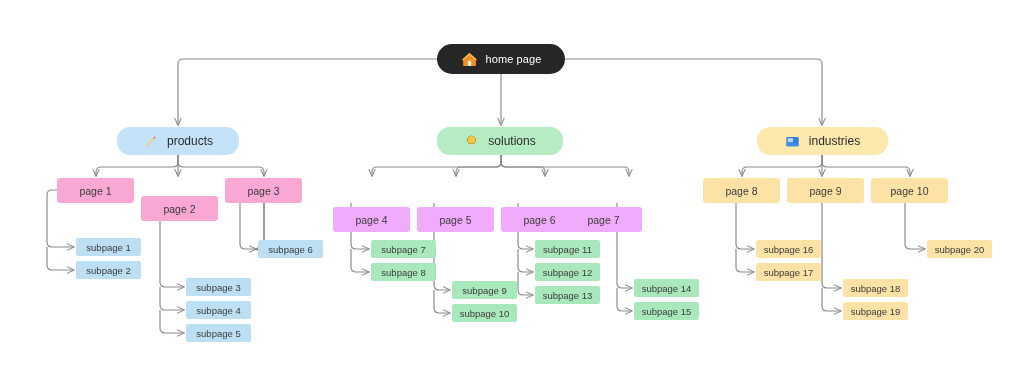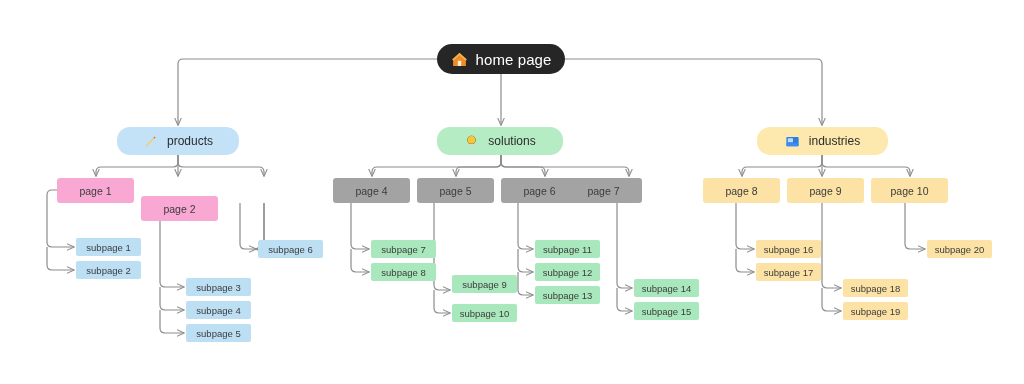--- a/index.html
+++ b/index.html
@@ -36,42 +36,42 @@
   
   .root {
     background: #262626;
     color: #ffffff;
     border-radius: 16px;
     font-size: 15px;
     padding: 0 16px;
     gap: 8px;
     letter-spacing: .1px;
   }
-  .root .label { font-size: 15px; }
+  .root .label { font-size: 11px; }
 
   
   .section {
     border-radius: 13px;
     font-size: 12px;
     color: #2b2b2b;
     gap: 9px;
     padding: 0 16px;
   }
   .section.blue   { background: #c3e2f7; }
   .section.green  { background: #b6ecc4; }
   .section.yellow { background: #fde9ae; }
 
   
   .page {
     border-radius: 3px;
     font-size: 10.5px;
     color: #3c3c3c;
   }
   .page.blue   { background: #f9a8d4; }
-  .page.green  { background: #a3a3a3; }
+  .page.green  { background: #f0abfc; margin-top: 29px; }
   .page.yellow { background: #fce2a4; }
 
   
   .sub {
     border-radius: 2px;
     font-size: 9.5px;
     color: #3c3c3c;
   }
   .sub.blue   { background: #bcdff4; }
   .sub.green  { background: #a9e8bd; text-align: right; }
@@ -192,20 +192,23 @@
     </span>
     <span>industries</span>
   </div>
 
   <div class="node page blue" style="left:57px;  top:178px; width:77px; height:25px;">
       <span>page 1</span>
     </div>
   <div class="node page blue" style="left:141px; top:196px; width:77px; height:25px;">
       <span>page 2</span>
     </div>
+  <div class="node page blue" style="left:225px; top:178px; width:77px; height:25px;">
+      <span>page 3</span>
+    </div>
   <div class="node page green" style="left:333px; top:178px; width:77px; height:25px;">
       <span>page 4</span>
     </div>
   <div class="node page green" style="left:417px; top:178px; width:77px; height:25px;">
       <span>page 5</span>
     </div>
   <div class="node page green" style="left:501px; top:178px; width:77px; height:25px;text-align:center;">
       <span>page 6</span>
     </div>
   <div class="node page green" style="left:565px; top:178px; width:77px; height:25px;">
@@ -239,21 +242,21 @@
   <div class="node sub blue" style="left:258px; top:240px; width:65px; height:18px;">
       <span>subpage 6</span>
     </div>
 
   <div class="node sub green" style="left:371px; top:240px; width:65px; height:18px;">
       <span>subpage 7</span>
     </div>
   <div class="node sub green" style="left:371px; top:263px; width:65px; height:18px;">
       <span>subpage 8</span>
     </div>
-  <div class="node sub green" style="left:452px; top:275px; width:65px; height:18px;">
+  <div class="node sub green" style="left:452px; top:281px; width:65px; height:18px;">
       <span>subpage 9</span>
     </div>
   <div class="node sub green" style="left:452px; top:304px; width:65px; height:18px;">
       <span>subpage 10</span>
     </div>
   <div class="node sub green" style="left:535px; top:240px; width:65px; height:18px;">
       <span>subpage 11</span>
     </div>
   <div class="node sub green" style="left:535px; top:263px; width:65px; height:18px;">
       <span>subpage 12</span>

